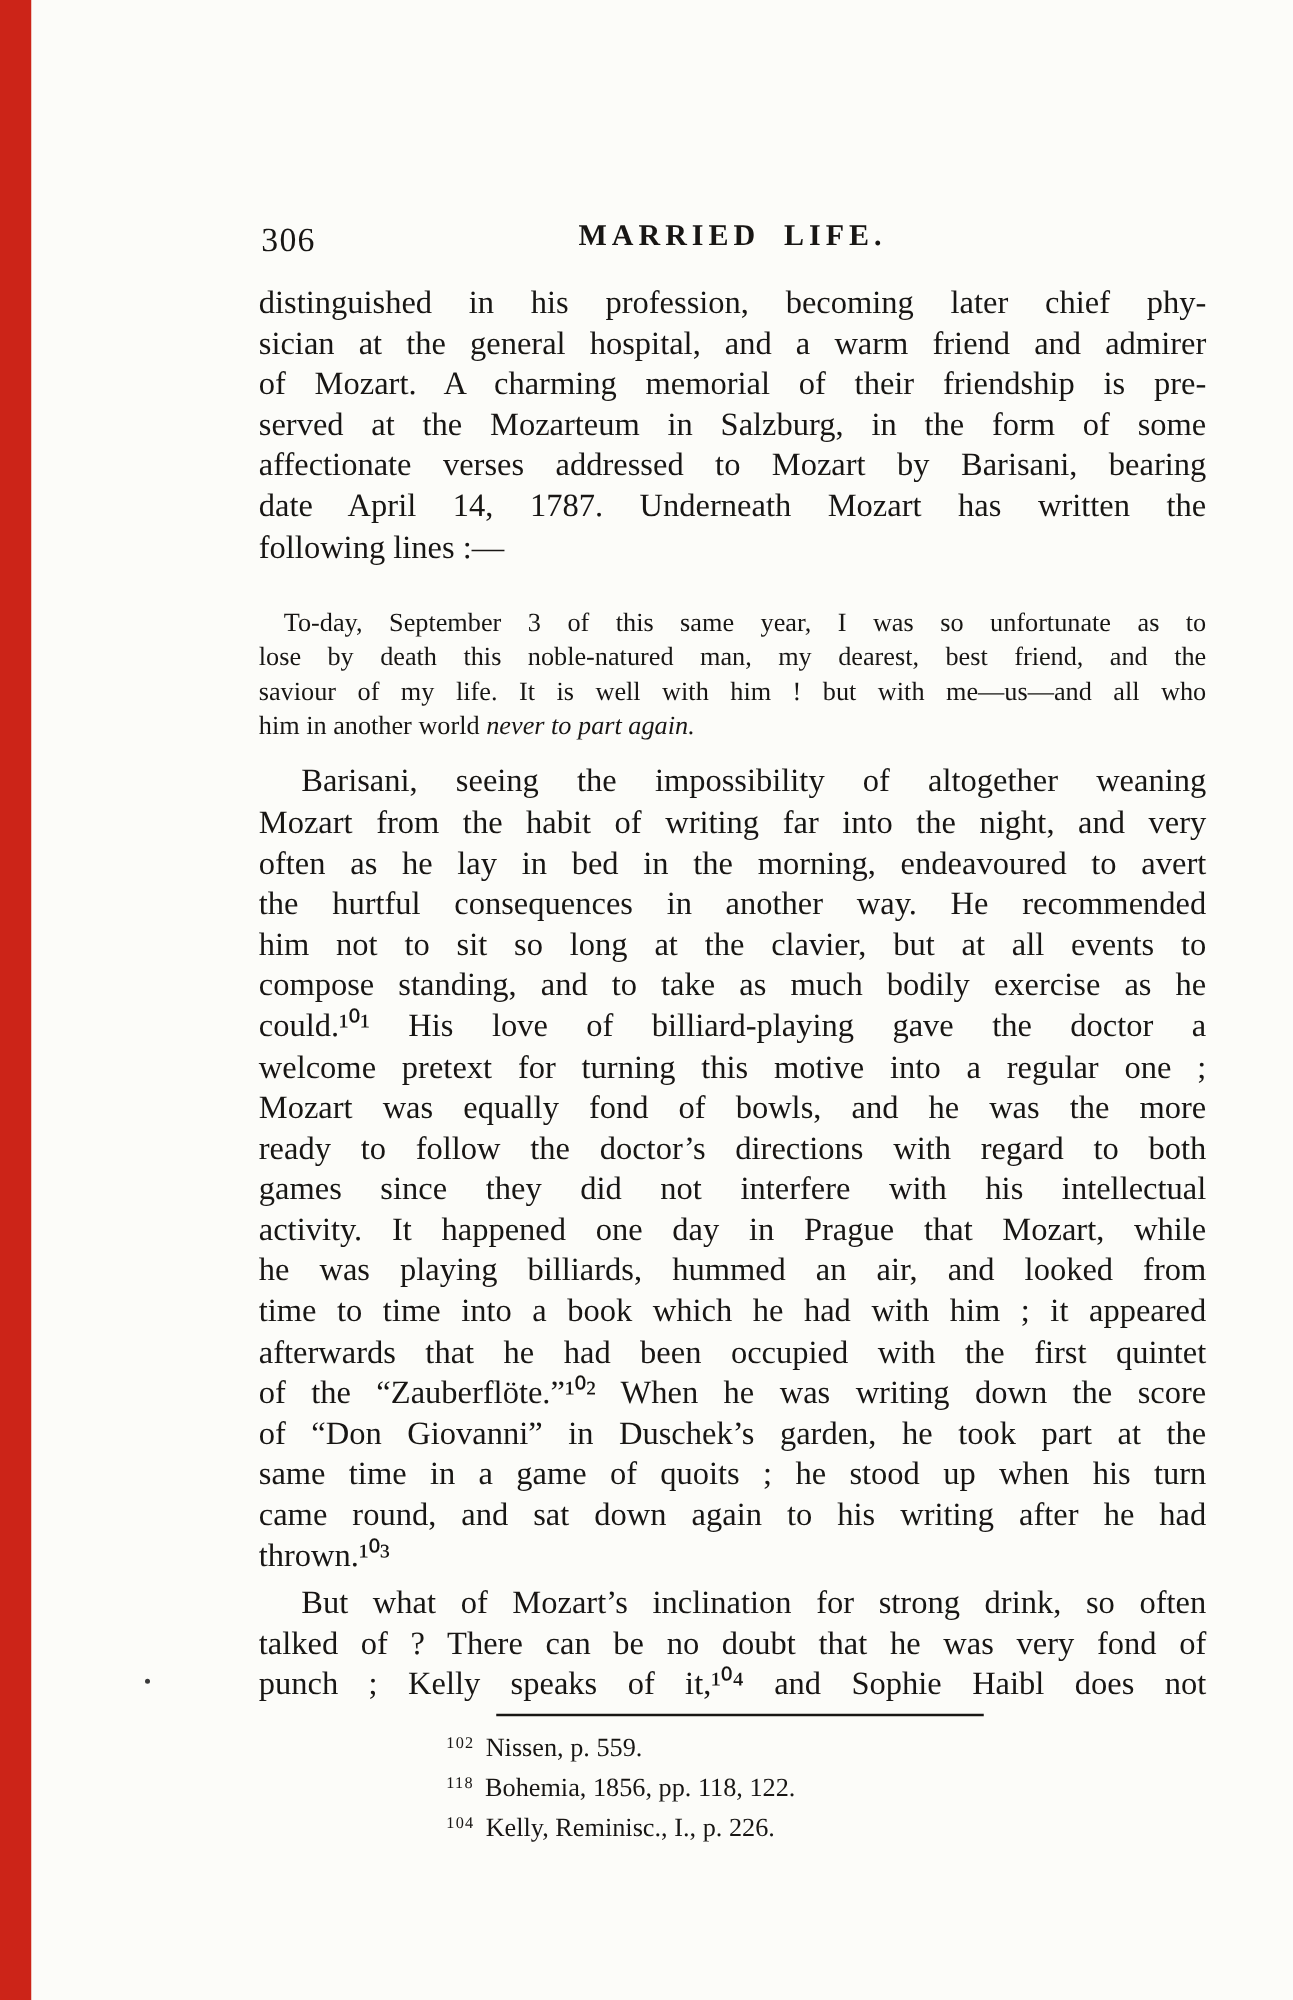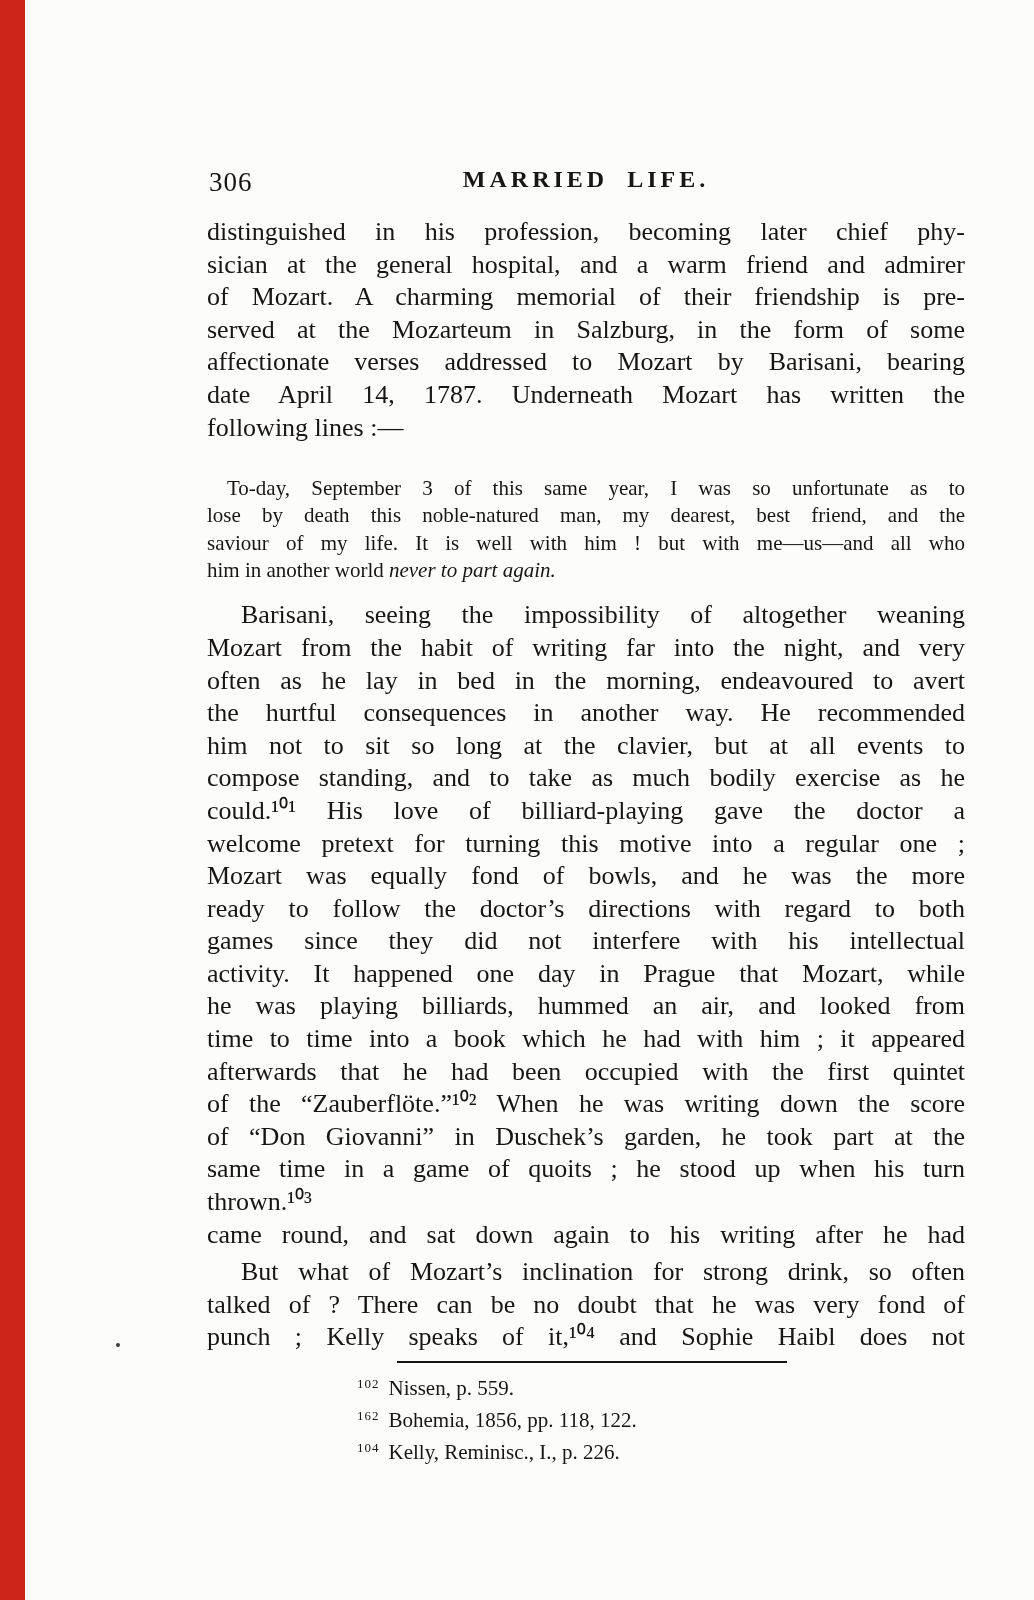--- a/index.html
+++ b/index.html
@@ -17,21 +17,21 @@
     font-family:"Liberation Serif", serif;
     color:var(--ink);
   }
   .red-strip{
     position:absolute;left:0;top:0;
     width:25px;height:1600px;
     background:var(--red);
   }
   .page{
     position:absolute;
-    left:207px;top:166px;
+    left:207px;top:176px;
     width:758px;
   }
   .running-head{
     position:relative;
     height:30px;
     margin-bottom:20px;
   }
   .page-num{
     position:absolute;left:2px;top:1px;
     font-size:27px;
@@ -168,23 +168,23 @@
       <div class="line">time to time into a book which he had with him ; it appeared</div>
 
       <div class="line">afterwards that he had been occupied with the first quintet</div>
 
       <div class="line">of the “Zauberflöte.”¹⁰² When he was writing down the score</div>
 
       <div class="line">of “Don Giovanni” in Duschek’s garden, he took part at the</div>
 
       <div class="line">same time in a game of quoits ; he stood up when his turn</div>
 
-      <div class="line lastline">thrown.¹⁰³</div>
-
-    <div class="line">came round, and sat down again to his writing after he had</div>
+      <div class="line">came round, and sat down again to his writing after he had</div>
+
+    <div class="line lastline">thrown.¹⁰³</div>
   </div>
 
   <div class="para para3 indent-first">
 
       <div class="line">But what of Mozart’s inclination for strong drink, so often</div>
 
       <div class="line">talked of ? There can be no doubt that he was very fond of</div>
 
       <div class="line">punch ; Kelly speaks of it,¹⁰⁴ and Sophie Haibl does not</div>
 
@@ -193,21 +193,21 @@
   <hr class="footnote-rule">
 
   <div class="footnotes">
 
 
       <div class="footnote">
         <span class="fn-marker">102</span><span class="fn-text">Nissen, p. 559.</span>
       </div>
 
       <div class="footnote">
-        <span class="fn-marker">162</span><span class="fn-text">Bohemia, 1856, pp. 118, 122.</span>
+        <span class="fn-marker">118</span><span class="fn-text">Bohemia, 1856, pp. 118, 122.</span>
       </div>
 
       <div class="footnote">
         <span class="fn-marker">104</span><span class="fn-text">Kelly, Reminisc., I., p. 226.</span>
       </div>
 
   </div>
 
 </div>
 

